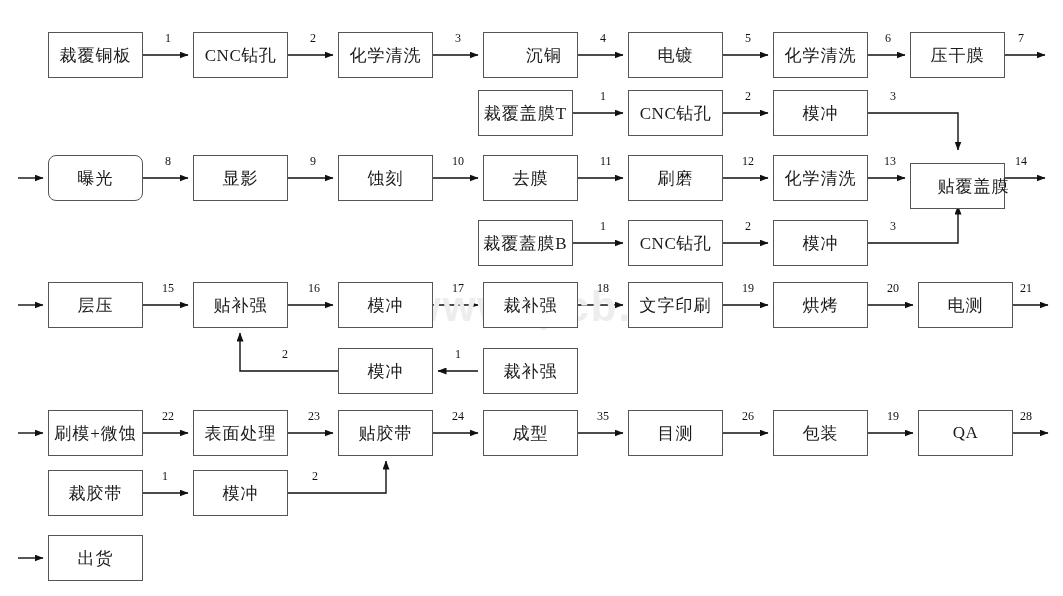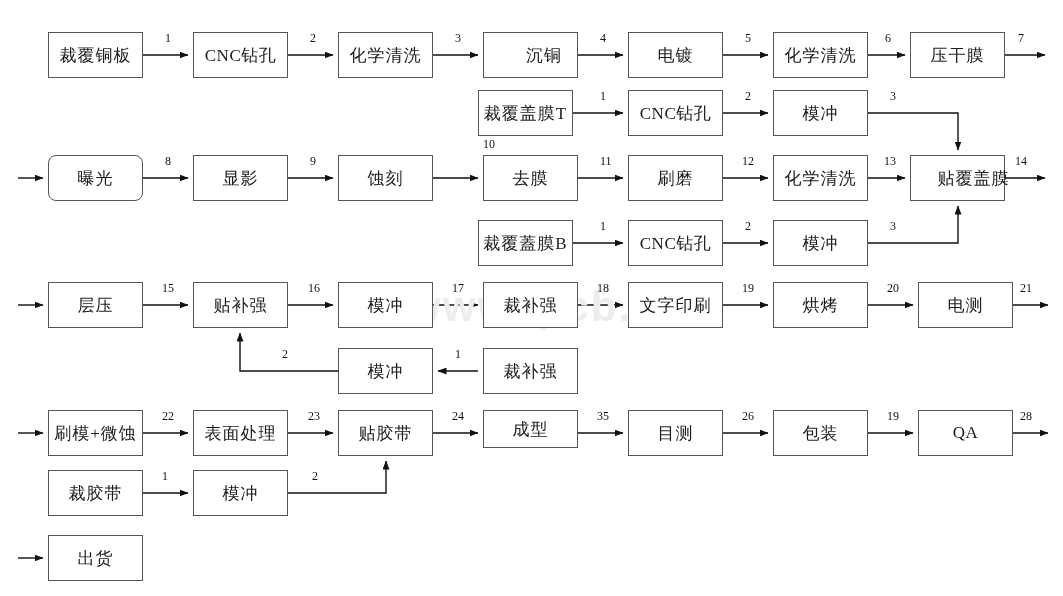--- a/index.html
+++ b/index.html
@@ -122,58 +122,58 @@
       <div class="box" style="left: 910px; top: 32px; width: 95px; height: 46px;">压干膜</div>
       <div class="box" style="left: 478px; top: 90px; width: 95px; height: 46px;">裁覆盖膜T</div>
       <div class="box lat" style="left: 628px; top: 90px; width: 95px; height: 46px;">CNC钻孔</div>
       <div class="box" style="left: 773px; top: 90px; width: 95px; height: 46px;">模冲</div>
       <div class="box" style="left: 48px; top: 155px; width: 95px; height: 46px; border-radius: 8px;">曝光</div>
       <div class="box" style="left: 193px; top: 155px; width: 95px; height: 46px;">显影</div>
       <div class="box" style="left: 338px; top: 155px; width: 95px; height: 46px;">蚀刻</div>
       <div class="box" style="left: 483px; top: 155px; width: 95px; height: 46px;">去膜</div>
       <div class="box" style="left: 628px; top: 155px; width: 95px; height: 46px;">刷磨</div>
       <div class="box" style="left: 773px; top: 155px; width: 95px; height: 46px;">化学清洗</div>
-      <div class="box" style="left: 910px; top: 155px; width: 95px; height: 46px; padding-left: 32px;">贴覆盖膜</div>
+      <div class="box" style="left: 910px; top: 163px; width: 95px; height: 46px; padding-left: 32px;">贴覆盖膜</div>
       <div class="box" style="left: 478px; top: 220px; width: 95px; height: 46px;">裁覆蓋膜B</div>
       <div class="box lat" style="left: 628px; top: 220px; width: 95px; height: 46px;">CNC钻孔</div>
       <div class="box" style="left: 773px; top: 220px; width: 95px; height: 46px;">模冲</div>
       <div class="box" style="left: 48px; top: 282px; width: 95px; height: 46px;">层压</div>
       <div class="box" style="left: 193px; top: 282px; width: 95px; height: 46px;">贴补强</div>
       <div class="box" style="left: 338px; top: 282px; width: 95px; height: 46px;">模冲</div>
       <div class="box" style="left: 483px; top: 282px; width: 95px; height: 46px;">裁补强</div>
       <div class="box" style="left: 628px; top: 282px; width: 95px; height: 46px;">文字印刷</div>
       <div class="box" style="left: 773px; top: 282px; width: 95px; height: 46px;">烘烤</div>
       <div class="box" style="left: 918px; top: 282px; width: 95px; height: 46px;">电测</div>
       <div class="box" style="left: 338px; top: 348px; width: 95px; height: 46px;">模冲</div>
       <div class="box" style="left: 483px; top: 348px; width: 95px; height: 46px;">裁补强</div>
       <div class="box" style="left: 48px; top: 410px; width: 95px; height: 46px;">刷模+微蚀</div>
       <div class="box" style="left: 193px; top: 410px; width: 95px; height: 46px;">表面处理</div>
       <div class="box" style="left: 338px; top: 410px; width: 95px; height: 46px;">贴胶带</div>
-      <div class="box" style="left: 483px; top: 410px; width: 95px; height: 38px;">成型</div>
+      <div class="box" style="left: 483px; top: 410px; width: 95px; height: 46px;">成型</div>
       <div class="box" style="left: 628px; top: 410px; width: 95px; height: 46px;">目测</div>
       <div class="box" style="left: 773px; top: 410px; width: 95px; height: 46px;">包装</div>
       <div class="box lat" style="left: 918px; top: 410px; width: 95px; height: 46px;">QA</div>
       <div class="box" style="left: 48px; top: 470px; width: 95px; height: 46px;">裁胶带</div>
       <div class="box" style="left: 193px; top: 470px; width: 95px; height: 46px;">模冲</div>
       <div class="box" style="left: 48px; top: 535px; width: 95px; height: 46px;">出货</div>
     </div>
   <div id="labels">
       <div class="edge-label" style="left: 165px; top: 31px;">1</div>
       <div class="edge-label" style="left: 310px; top: 31px;">2</div>
       <div class="edge-label" style="left: 455px; top: 31px;">3</div>
       <div class="edge-label" style="left: 600px; top: 31px;">4</div>
       <div class="edge-label" style="left: 745px; top: 31px;">5</div>
       <div class="edge-label" style="left: 885px; top: 31px;">6</div>
       <div class="edge-label" style="left: 1018px; top: 31px;">7</div>
       <div class="edge-label" style="left: 600px; top: 89px;">1</div>
       <div class="edge-label" style="left: 745px; top: 89px;">2</div>
       <div class="edge-label" style="left: 890px; top: 89px;">3</div>
       <div class="edge-label" style="left: 165px; top: 154px;">8</div>
       <div class="edge-label" style="left: 310px; top: 154px;">9</div>
-      <div class="edge-label" style="left: 452px; top: 137px; margin-left: 31px;">10</div>
+      <div class="edge-label" style="left: 452px; top: 154px;">10</div>
       <div class="edge-label" style="left: 600px; top: 154px;">11</div>
       <div class="edge-label" style="left: 742px; top: 154px;">12</div>
       <div class="edge-label" style="left: 884px; top: 154px;">13</div>
       <div class="edge-label" style="left: 1015px; top: 154px;">14</div>
       <div class="edge-label" style="left: 600px; top: 219px;">1</div>
       <div class="edge-label" style="left: 745px; top: 219px;">2</div>
       <div class="edge-label" style="left: 890px; top: 219px;">3</div>
       <div class="edge-label" style="left: 162px; top: 281px;">15</div>
       <div class="edge-label" style="left: 308px; top: 281px;">16</div>
       <div class="edge-label" style="left: 452px; top: 281px;">17</div>

